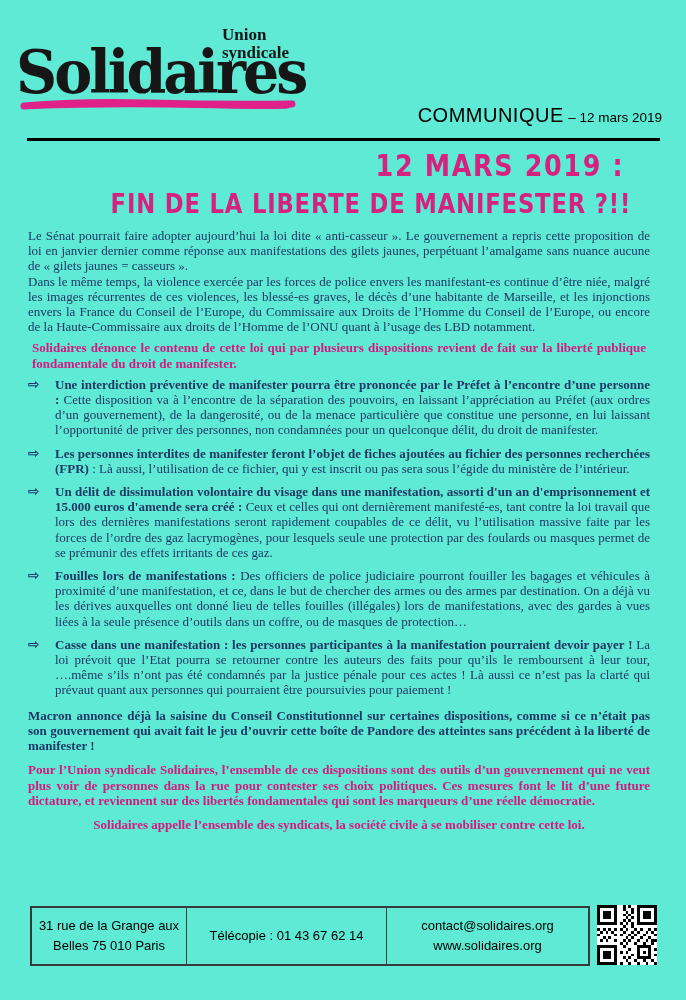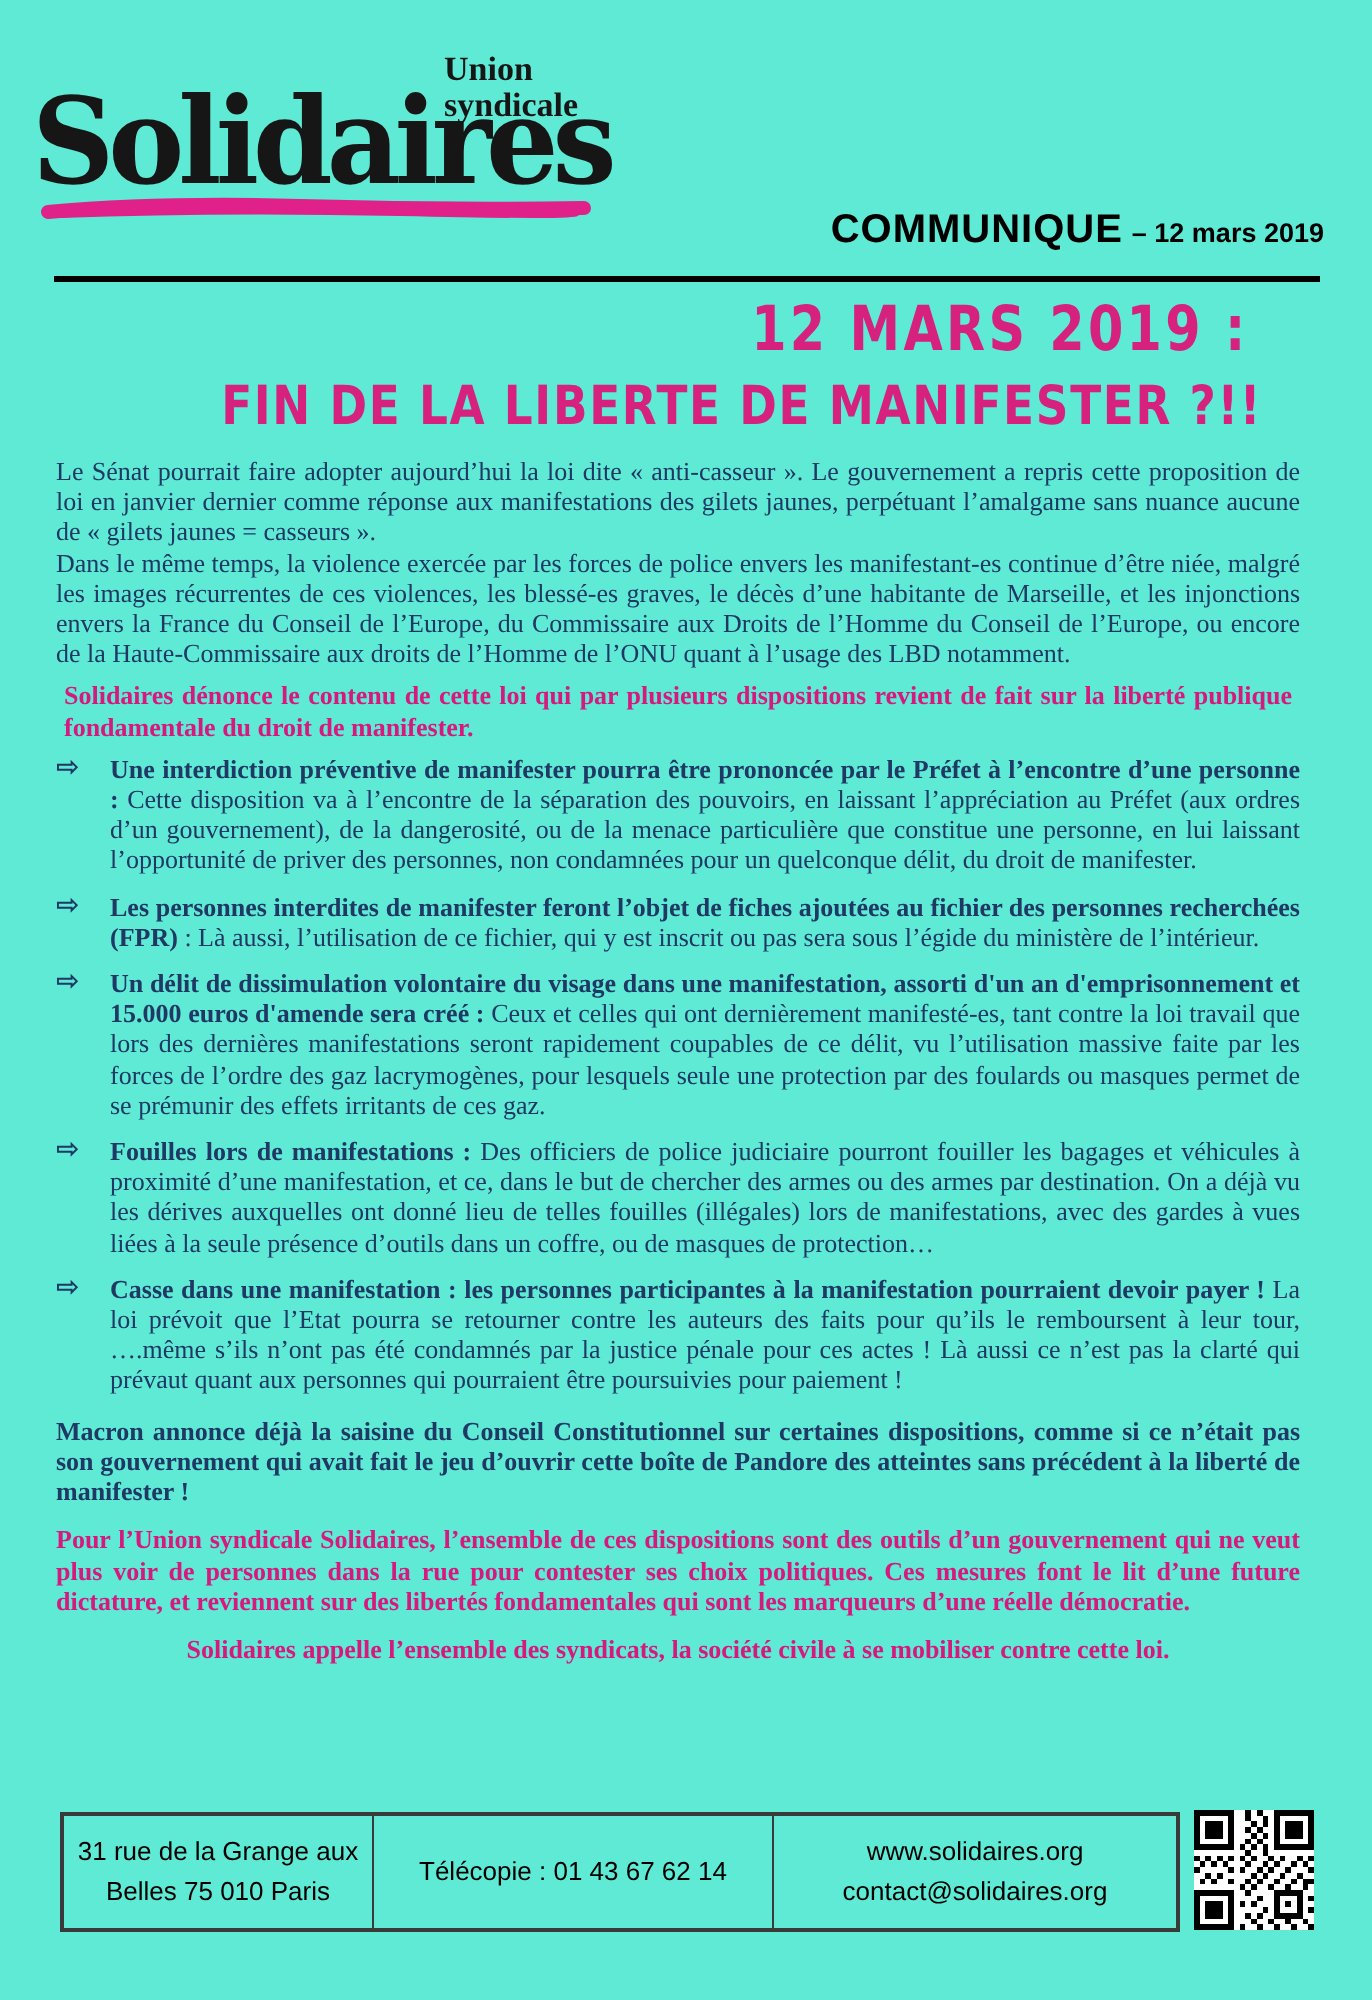--- a/index.html
+++ b/index.html
@@ -16,21 +16,21 @@
     transform:scaleY(1.05);transform-origin:left top;white-space:nowrap;
   }
   .union-block{
     position:absolute;left:222px;top:26px;
     font-family:"Liberation Serif",serif;font-weight:bold;
     font-size:17px;line-height:18px;color:#161616;
   }
   .brush{position:absolute;left:20px;top:98px;}
   .communique{
     position:absolute;right:24px;top:104px;white-space:nowrap;
-    font-family:"Liberation Sans",sans-serif;font-weight:bold;color:#000;
+    font-family:"Liberation Sans",sans-serif;font-weight:normal;color:#000;
   }
   .communique .main{font-size:20px;letter-spacing:.5px;}
   .communique .date{font-size:13.5px;}
   .rule{position:absolute;left:27px;right:26px;top:138px;height:3px;background:#000;}
   
   .title{position:absolute;left:0;right:0;top:147px;text-align:right;color:#d6217f;
          font-family:"DejaVu Sans",sans-serif;font-weight:bold;}
   .title-line1{display:block;font-size:31px;letter-spacing:2px;transform:scaleX(.82);transform-origin:50% 50%;}
   .title-line2{display:block;font-size:27px;letter-spacing:1px;margin-top:5px;transform:scaleX(.84);transform-origin:50% 50%;}
   
@@ -127,22 +127,22 @@
 
   <div class="footer-table">
     <div class="footer-cell cell-address">
       <span>31 rue de la Grange aux</span>
       <span>Belles 75 010 Paris</span>
     </div>
     <div class="footer-cell cell-phone">
       <span>Télécopie : 01 43 67 62 14</span>
     </div>
     <div class="footer-cell cell-contact">
+      <span>contact@solidaires.org</span>
       <span>www.solidaires.org</span>
-      <span>contact@solidaires.org</span>
     </div>
   </div>
 
   <div class="qr">
     <svg width="60" height="62" viewBox="0 0 21 21" shape-rendering="crispEdges">
       <rect x="0" y="0" width="21" height="21" fill="#fff"></rect>
       <g fill="#000">
         <path fill-rule="evenodd" d="M0 0h7v7H0z M1 1h5v5H1z M2 2h3v3H2z"></path>
         <path fill-rule="evenodd" d="M14 0h7v7h-7z M15 1h5v5h-5z M16 2h3v3h-3z"></path>
         <path fill-rule="evenodd" d="M0 14h7v7H0z M1 15h5v5H1z M2 16h3v3H2z"></path>

